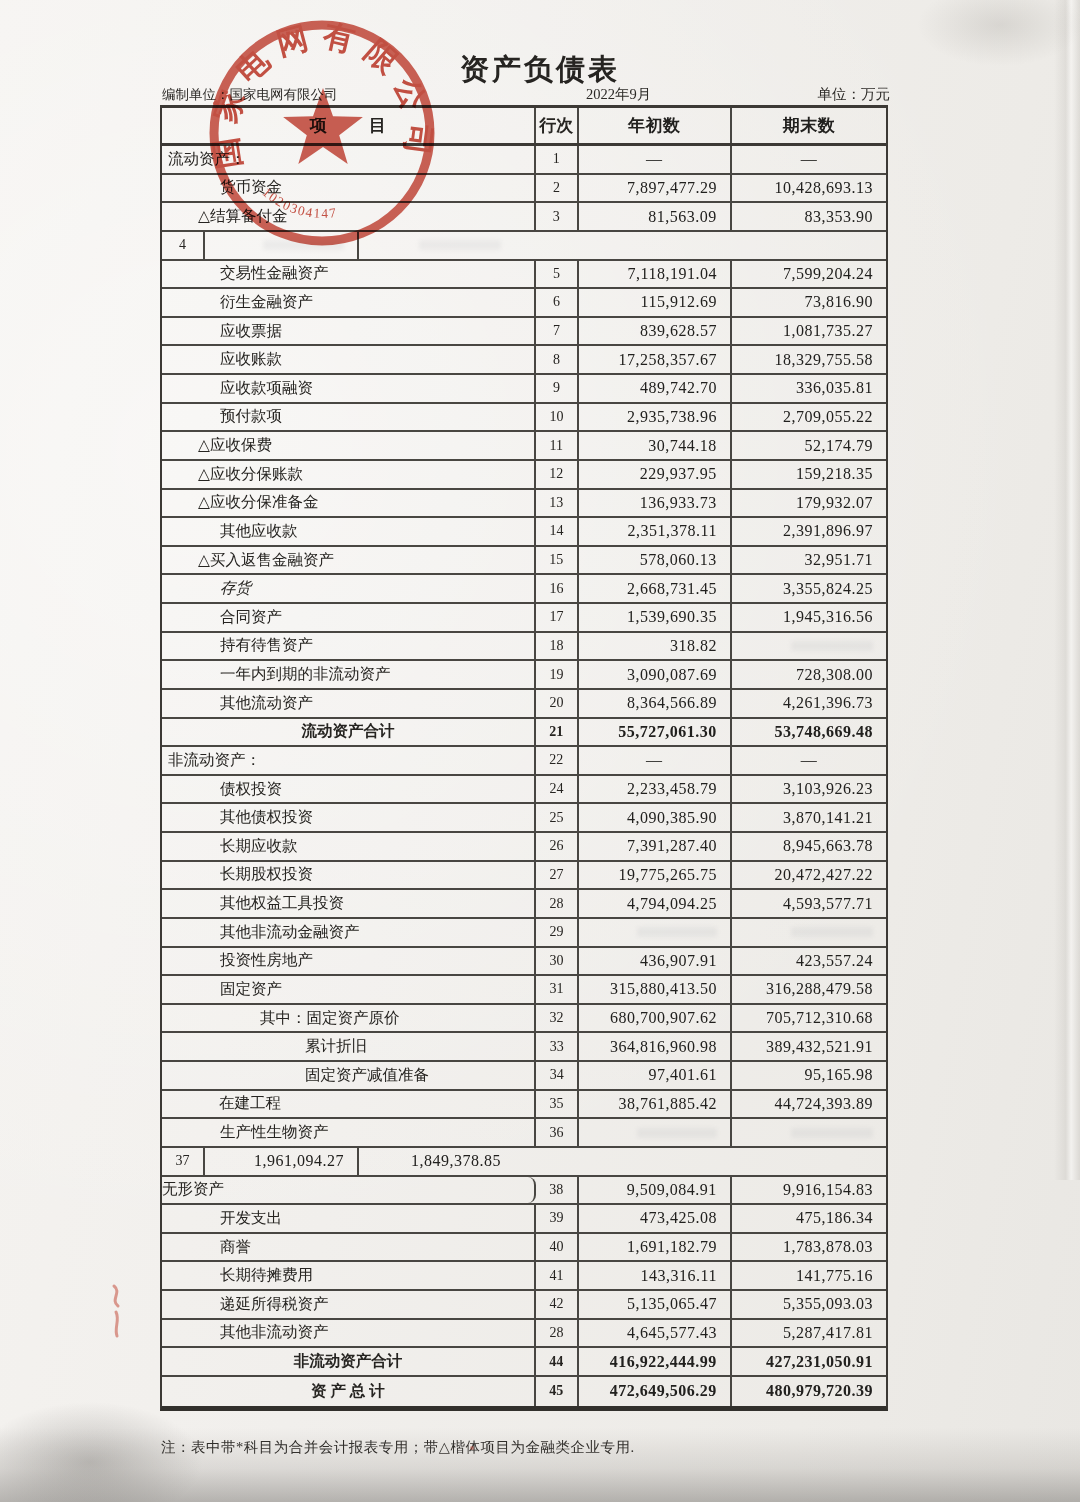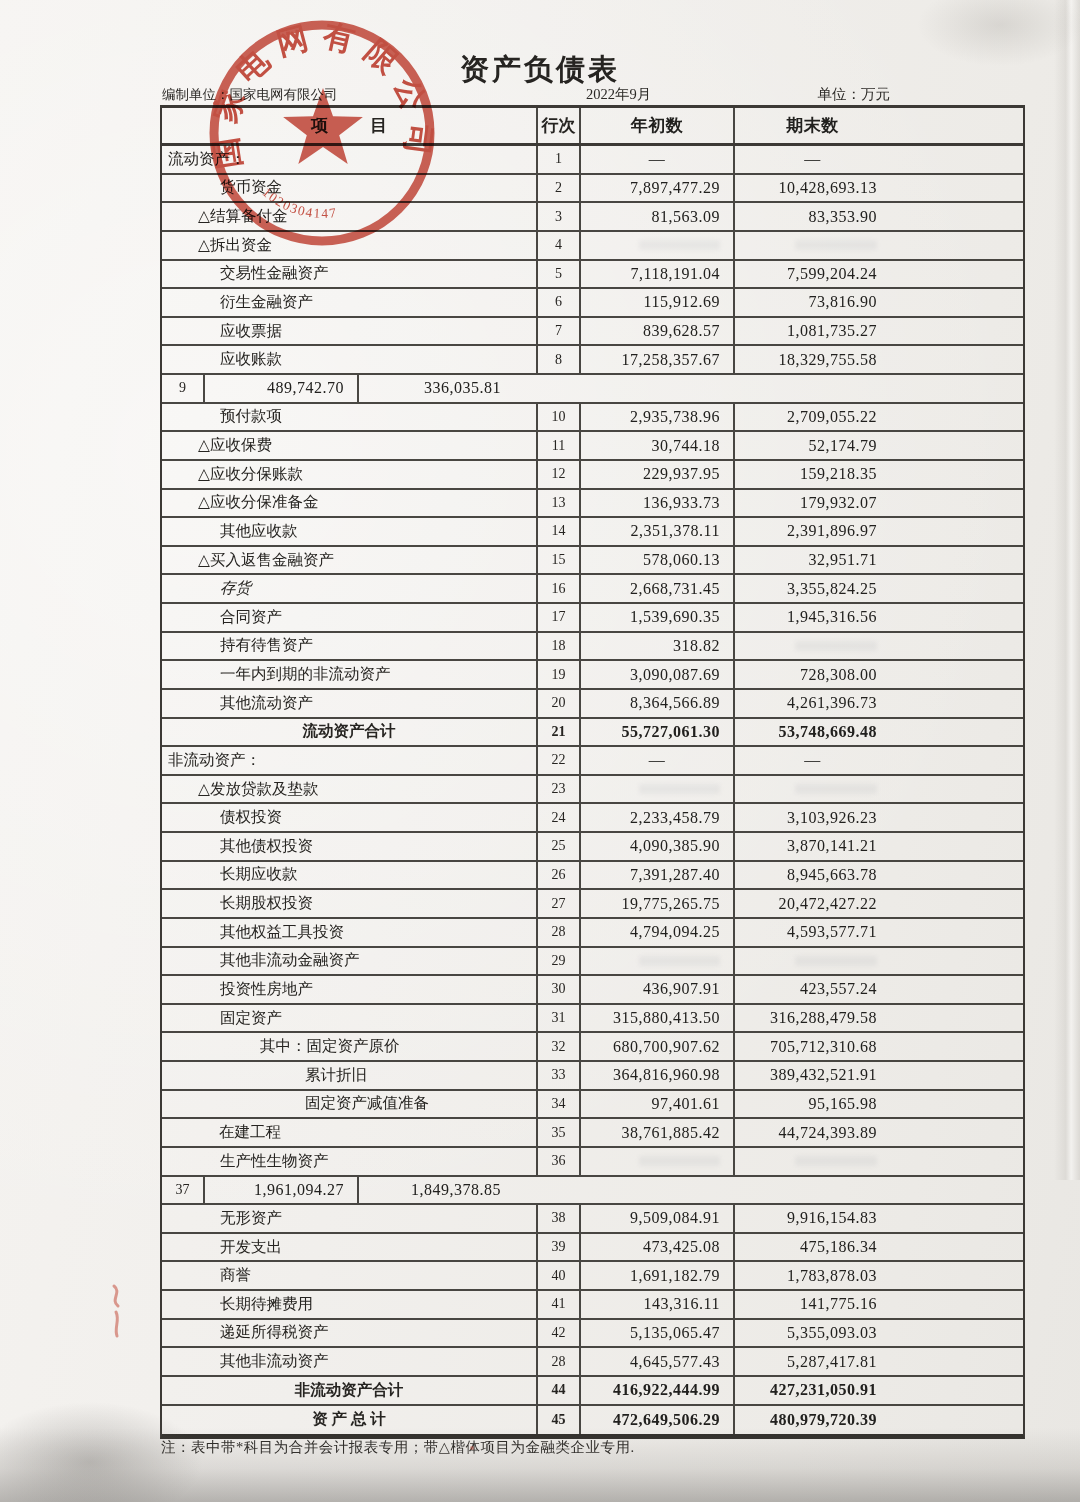--- a/index.html
+++ b/index.html
@@ -37,21 +37,21 @@
   .doc-title{
     position:absolute;top:50px;left:0;width:1080px;text-align:center;
     font-size:29px;font-weight:bold;letter-spacing:3px;color:#262421;
   }
   .meta{position:absolute;top:85px;left:0;width:1080px;height:20px;font-size:13.5px;color:#2b2926;}
   .meta .prepared{position:absolute;left:162px;top:1px;}
   .meta .period{position:absolute;left:586px;top:0;font-size:14.5px;}
   .meta .unit{position:absolute;left:770px;width:120px;text-align:right;top:0;font-size:14.5px;}
 
   .bstable{
-    position:absolute;left:160px;top:105px;width:865px;
+    position:absolute;left:160px;top:105px;width:728px;
     border:2px solid #3c3935;border-top-width:3px;border-bottom:5px solid #32302c;
     box-sizing:border-box;color:#262421;
   }
   .trow{display:flex;height:28.64px;border-bottom:2px solid rgba(58,55,51,.92);box-sizing:border-box;}
   .trow:last-child{border-bottom:none;}
   .thead{height:38px;border-bottom:3px solid #3c3935;}
   .c{box-sizing:border-box;display:flex;align-items:center;overflow:hidden;white-space:nowrap;}
   .c.label{width:376px;border-right:2px solid rgba(58,55,51,.92);font-size:15.5px;}
   .c.line{width:43px;border-right:2px solid rgba(58,55,51,.92);justify-content:center;font-size:14px;}
   .c.num{width:154px;border-right:2px solid rgba(58,55,51,.92);justify-content:flex-end;padding-right:13px;font-size:16px;color:#21201e;letter-spacing:.5px;}
@@ -106,21 +106,20 @@
             <div class="c num">7,897,477.29</div>
             <div class="c num">10,428,693.13</div>
           </div>
           <div class="trow">
             <div class="c label" style="padding-left: 36px;">△结算备付金</div>
             <div class="c line">3</div>
             <div class="c num">81,563.09</div>
             <div class="c num">83,353.90</div>
           </div>
           <div class="trow">
-            <div class="c label" style="padding-left: 36px;">△拆出资金</div>
             <div class="c line">4</div>
             <div class="c num empty"></div>
             <div class="c num empty"></div>
           </div>
           <div class="trow">
             <div class="c label" style="padding-left: 58px;">交易性金融资产</div>
             <div class="c line">5</div>
             <div class="c num">7,118,191.04</div>
             <div class="c num">7,599,204.24</div>
           </div>
@@ -136,20 +135,21 @@
             <div class="c num">839,628.57</div>
             <div class="c num">1,081,735.27</div>
           </div>
           <div class="trow">
             <div class="c label" style="padding-left: 58px;">应收账款</div>
             <div class="c line">8</div>
             <div class="c num">17,258,357.67</div>
             <div class="c num">18,329,755.58</div>
           </div>
           <div class="trow">
+            <div class="c label" style="padding-left: 58px;">应收款项融资</div>
             <div class="c line">9</div>
             <div class="c num">489,742.70</div>
             <div class="c num">336,035.81</div>
           </div>
           <div class="trow">
             <div class="c label" style="padding-left: 58px;">预付款项</div>
             <div class="c line">10</div>
             <div class="c num">2,935,738.96</div>
             <div class="c num">2,709,055.22</div>
           </div>
@@ -219,26 +219,20 @@
             <div class="c num">55,727,061.30</div>
             <div class="c num">53,748,669.48</div>
           </div>
           <div class="trow section">
             <div class="c label" style="padding-left: 6px;">非流动资产：</div>
             <div class="c line">22</div>
             <div class="c num dash">—</div>
             <div class="c num dash">—</div>
           </div>
           <div class="trow">
-            <div class="c label" style="padding-left: 36px;">△发放贷款及垫款</div>
-            <div class="c line">23</div>
-            <div class="c num empty"></div>
-            <div class="c num empty"></div>
-          </div>
-          <div class="trow">
             <div class="c label" style="padding-left: 58px;">债权投资</div>
             <div class="c line">24</div>
             <div class="c num">2,233,458.79</div>
             <div class="c num">3,103,926.23</div>
           </div>
           <div class="trow">
             <div class="c label" style="padding-left: 58px;">其他债权投资</div>
             <div class="c line">25</div>
             <div class="c num">4,090,385.90</div>
             <div class="c num">3,870,141.21</div>
@@ -308,21 +302,21 @@
             <div class="c line">36</div>
             <div class="c num empty"></div>
             <div class="c num empty"></div>
           </div>
           <div class="trow">
             <div class="c line">37</div>
             <div class="c num">1,961,094.27</div>
             <div class="c num">1,849,378.85</div>
           </div>
           <div class="trow">
-            <div class="c label" style="padding-left: 58px;">无形资产</div>
+            <div class="c label" style=" border-radius: 8px;">无形资产</div>
             <div class="c line">38</div>
             <div class="c num">9,509,084.91</div>
             <div class="c num">9,916,154.83</div>
           </div>
           <div class="trow">
             <div class="c label" style="padding-left: 58px;">开发支出</div>
             <div class="c line">39</div>
             <div class="c num">473,425.08</div>
             <div class="c num">475,186.34</div>
           </div>

